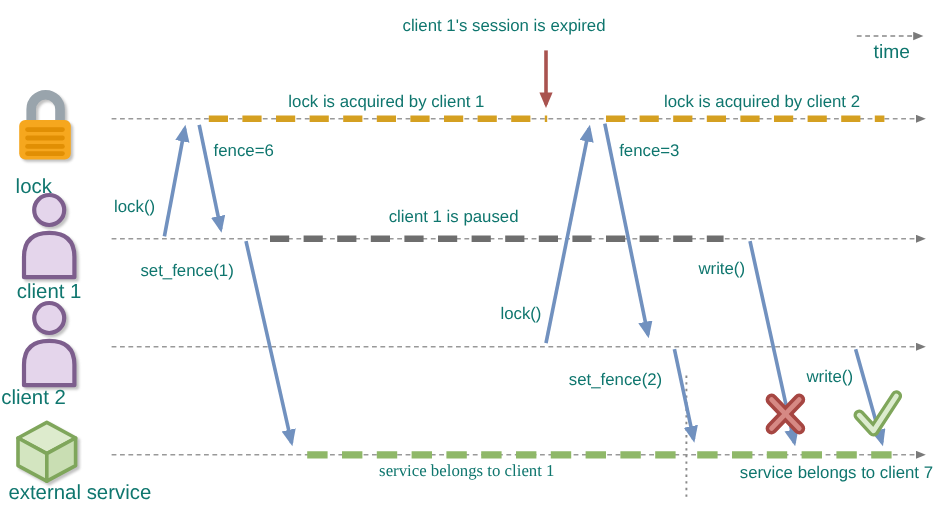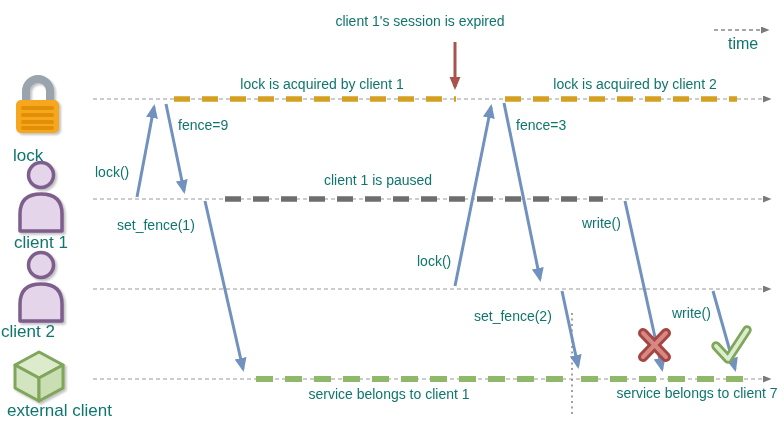--- a/index.html
+++ b/index.html
@@ -98,30 +98,30 @@
       <polygon points="49,14 25,27 25,50 49,37" fill="#c9deb3" stroke="#7fa65b" stroke-width="3" stroke-linejoin="round"></polygon>
     </g>
   </svg>
 
   <div class="lbl center" style="left:420px;top:13px;">client 1's session is expired</div>
   <div class="lbl small-cap" style="left:728px;top:35px;">time</div>
 
   <div class="lbl center" style="left:322px;top:76px;">lock is acquired by client 1</div>
   <div class="lbl center" style="left:620px;top:76px;margin-left:15px;">lock is acquired by client 2</div>
   <div class="lbl center" style="left:378px;top:172px;">client 1 is paused</div>
-  <div class="lbl center" style="left:389px;top:386px;">service belongs to client 1</div>
+  <div class="lbl center" style="left:389px;top:386px;font-family:Liberation Serif, serif;">service belongs to client 1</div>
   <div class="lbl center" style="left:697px;top:385px;">service belongs to client 7</div>
 
   <div class="lbl" style="left:95px;top:164px;">lock()</div>
-  <div class="lbl" style="left:178px;top:117px;">fence=9</div>
+  <div class="lbl" style="left:178px;top:117px;">fence=6</div>
   <div class="lbl" style="left:117px;top:217px;">set_fence(1)</div>
   <div class="lbl" style="left:417px;top:253px;">lock()</div>
   <div class="lbl" style="left:516px;top:117px;">fence=3</div>
   <div class="lbl" style="left:474px;top:308px;">set_fence(2)</div>
   <div class="lbl" style="left:582px;top:215px;">write()</div>
   <div class="lbl" style="left:672px;top:305px;">write()</div>
 
   <div class="lbl lane-lbl" style="left:13px;top:146px;">lock</div>
   <div class="lbl lane-lbl" style="left:14px;top:233px;">client 1</div>
   <div class="lbl lane-lbl" style="left:1px;top:322px;">client 2</div>
-  <div class="lbl lane-lbl" style="left:7px;top:401px;">external client</div>
+  <div class="lbl lane-lbl" style="left:7px;top:401px;">external service</div>
 
 </div>
 
 </body></html>

